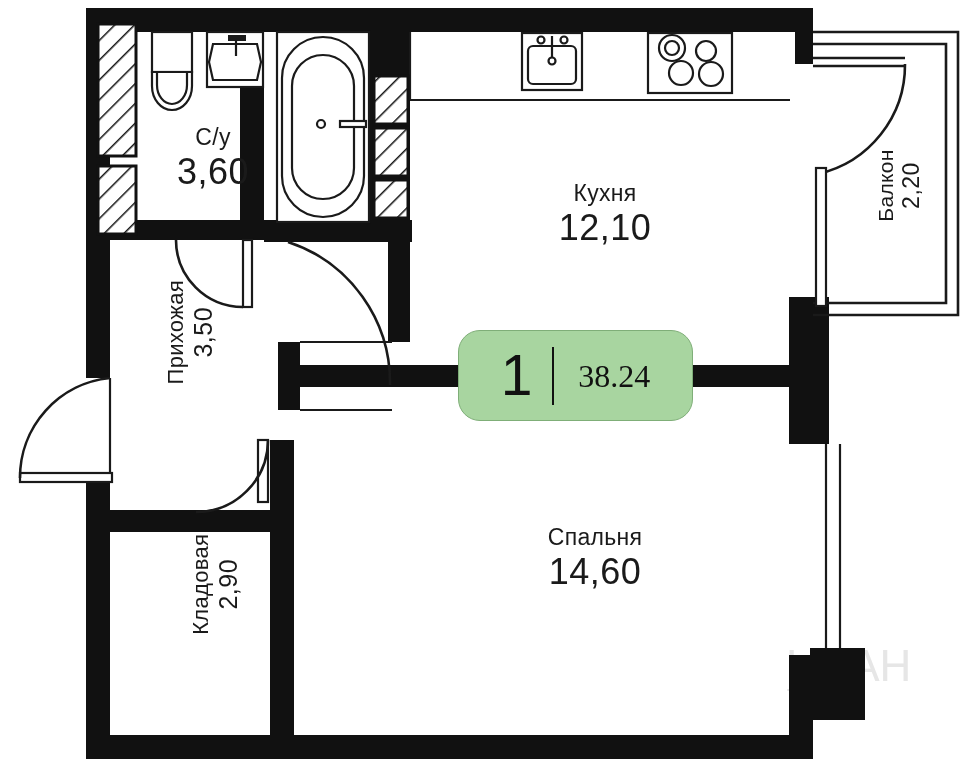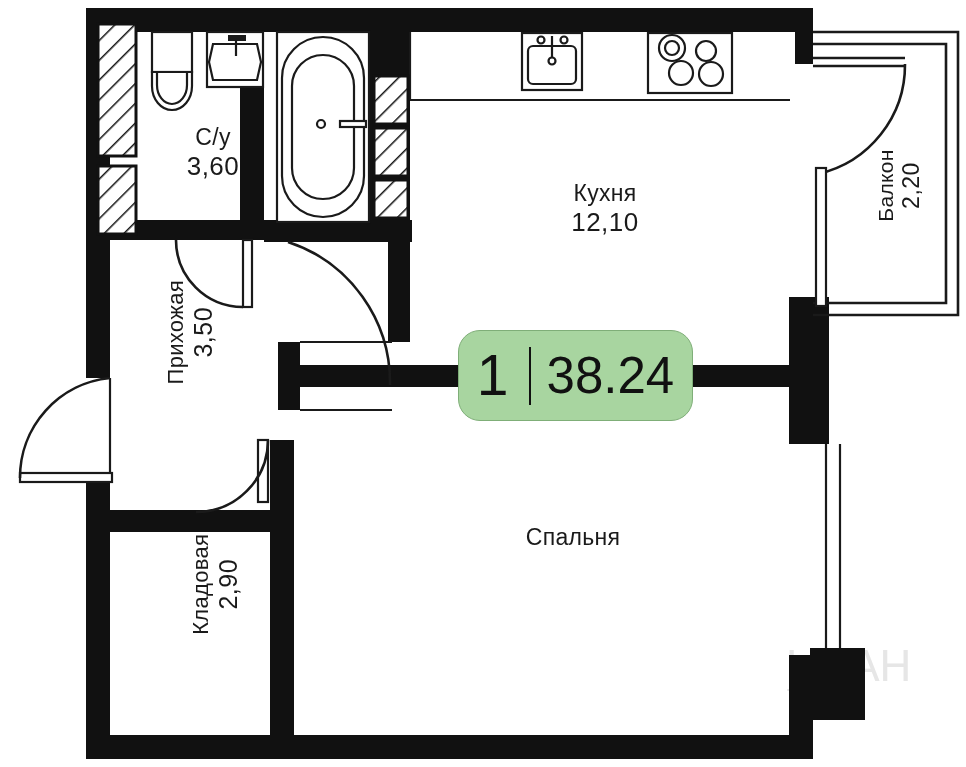--- a/index.html
+++ b/index.html
@@ -35,29 +35,29 @@
     white-space: nowrap;
     pointer-events: none;
   }
   .room-label .rl-name {
     display: block;
     font-size: 23px;
     letter-spacing: 0.3px;
   }
   .room-label .rl-area {
     display: block;
-    font-size: 26px;
+    font-size: 36px;
     letter-spacing: 0.5px;
   }
   .room-label.vertical {
     transform-origin: 50% 50%;
   }
   #label-su     { left: 128px; top: 124px; width: 170px; }
   #label-kitchen{ left: 490px; top: 180px; width: 230px; }
-  #label-bedroom{ left: 408px; top: 524px; width: 330px; }
+  #label-bedroom{ left: 430px; top: 524px; width: 330px; }
 
   #label-hall {
     left: 100px; top: 305px; width: 180px;
     transform: rotate(-90deg);
   }
   #label-pantry {
     left: 120px; top: 557px; width: 190px;
     transform: rotate(-90deg);
   }
   #label-balcony {
@@ -91,25 +91,25 @@
     line-height: 1;
     padding-right: 20px;
     font-family: "Liberation Sans", sans-serif;
   }
   #summary-badge .badge-sep {
     width: 2px;
     height: 58px;
     background: #111;
   }
   #summary-badge .badge-area {
-    font-size: 51px;
+    font-size: 32px;
     color: #111;
     line-height: 1;
-    padding-left: 16px;
-    font-family: Liberation Sans, sans-serif;
+    padding-left: 24px;
+    font-family: Liberation Serif, serif;
   }
 
   
   #watermark {
     position: absolute;
     left: 786px;
     top: 645px;
     color: #e6e6e6;
     font-size: 44px;
     font-family: "Liberation Sans", sans-serif;
@@ -321,20 +321,21 @@
     <span class="rl-area">3,60</span>
   </div>
 
   <div class="room-label" id="label-kitchen">
     <span class="rl-name">Кухня</span>
     <span class="rl-area">12,10</span>
   </div>
 
   <div class="room-label" id="label-bedroom">
     <span class="rl-name">Спальня</span>
+    <span class="rl-area">14,60</span>
   </div>
 
   <div class="room-label vertical" id="label-hall">
     <span class="rl-name">Прихожая</span>
     <span class="rl-area">3,50</span>
   </div>
 
   <div class="room-label vertical" id="label-pantry">
     <span class="rl-name">Кладовая</span>
     <span class="rl-area">2,90</span>

